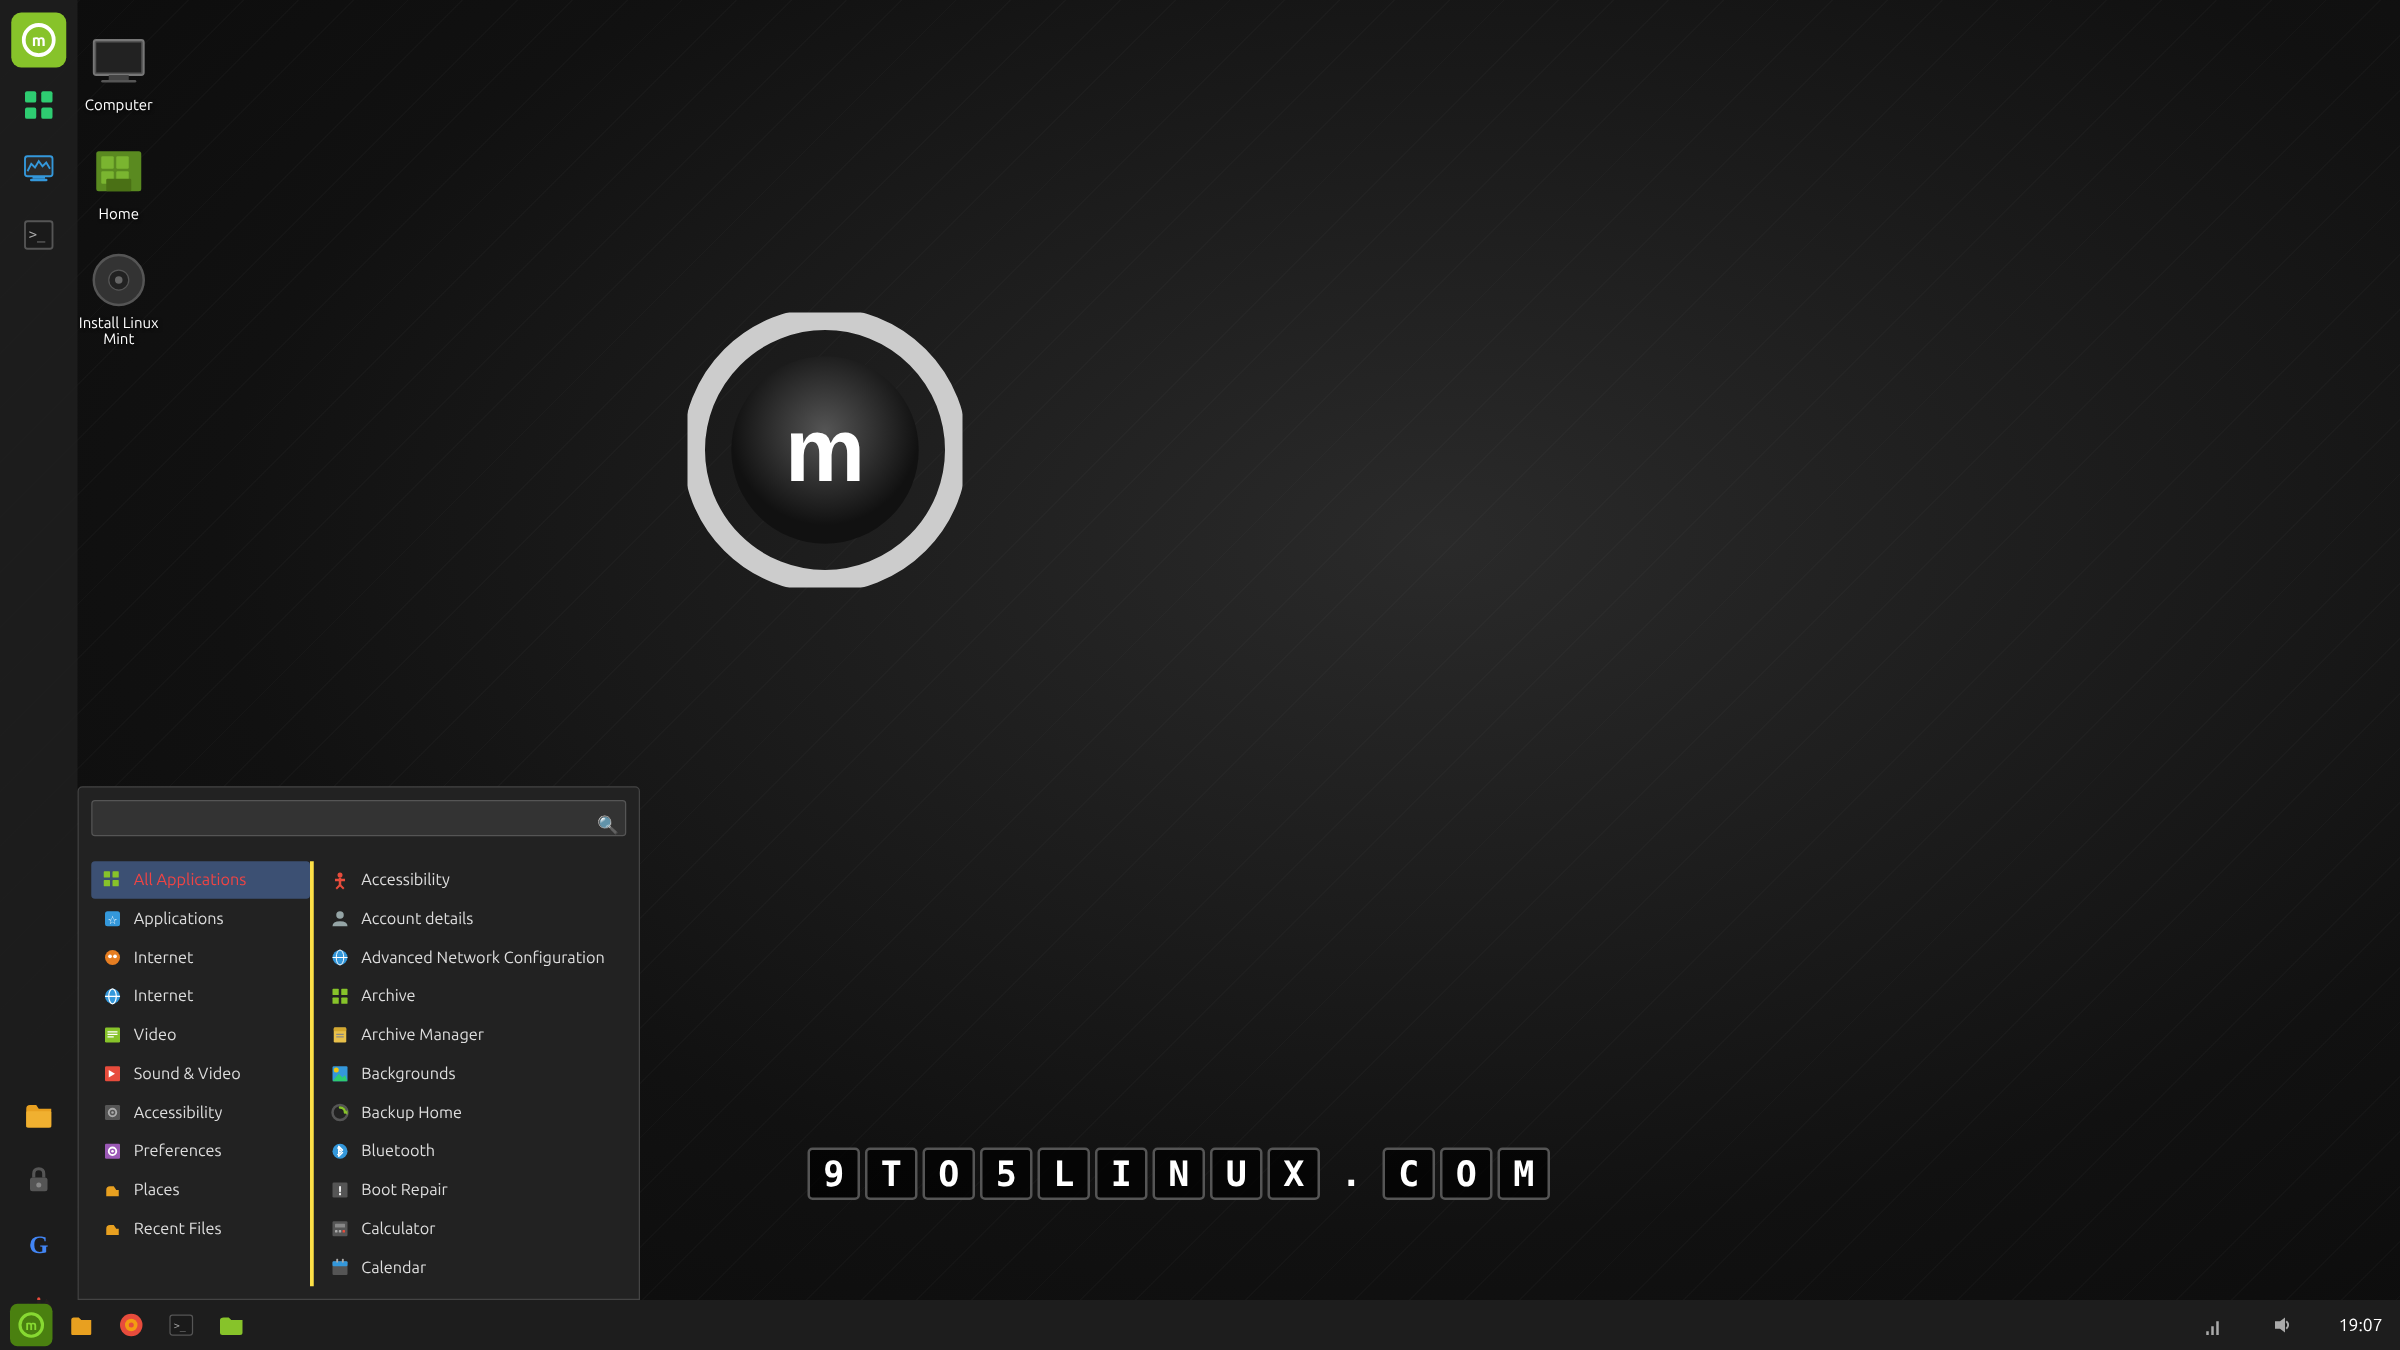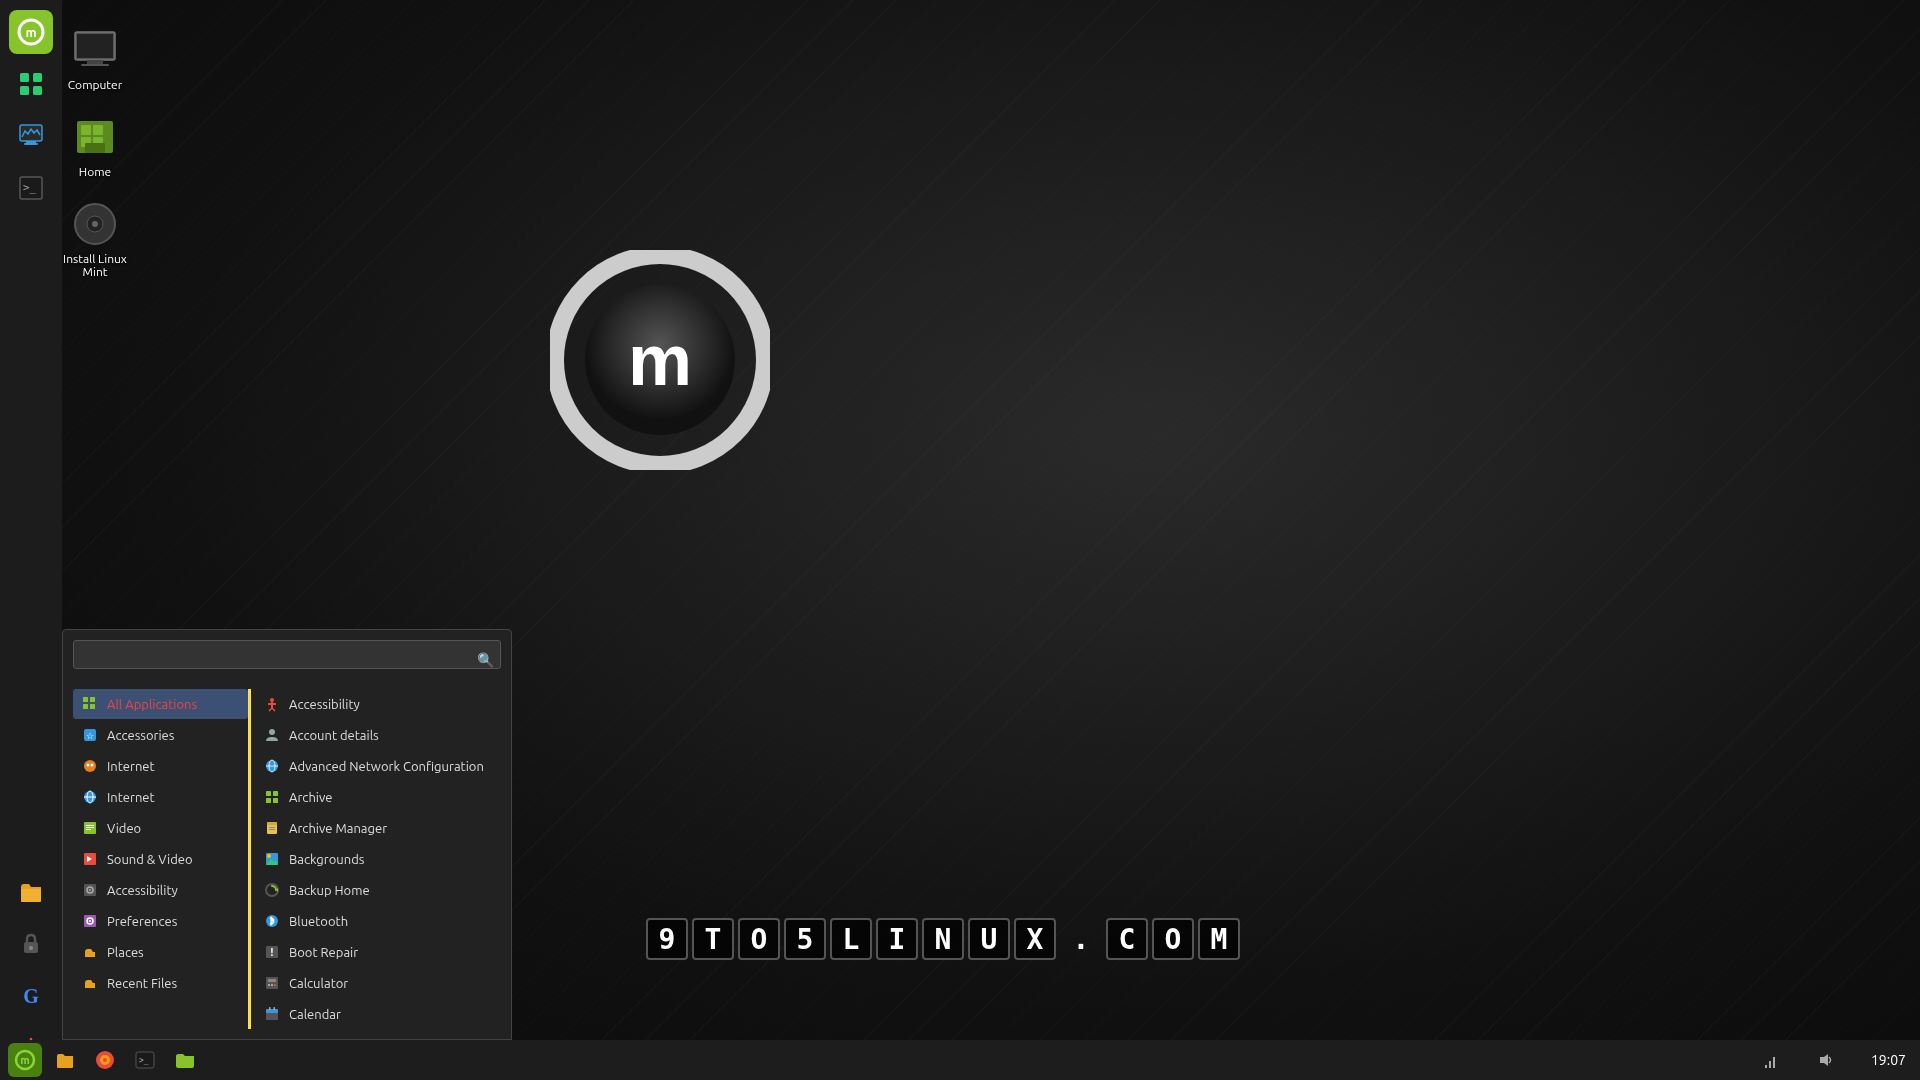--- a/index.html
+++ b/index.html
@@ -418,21 +418,21 @@
         <span>All Applications</span>
       </div>
 
       <div class="menu-item">
         <div class="menu-item-icon">
           <svg width="16" height="16" viewBox="0 0 16 16">
             <rect x="2" y="2" width="12" height="12" rx="2" fill="#3498db"></rect>
             <text x="8" y="12" text-anchor="middle" font-size="9" fill="white">☆</text>
           </svg>
         </div>
-        <span>Accessories</span>
+        <span>Applications</span>
       </div>
 
       <div class="menu-item">
         <div class="menu-item-icon">
           <svg width="16" height="16" viewBox="0 0 16 16">
             <circle cx="8" cy="8" r="6" fill="#e67e22"></circle>
             <circle cx="6" cy="7" r="1.5" fill="white"></circle>
             <circle cx="10" cy="7" r="1.5" fill="white"></circle>
           </svg>
         </div>

